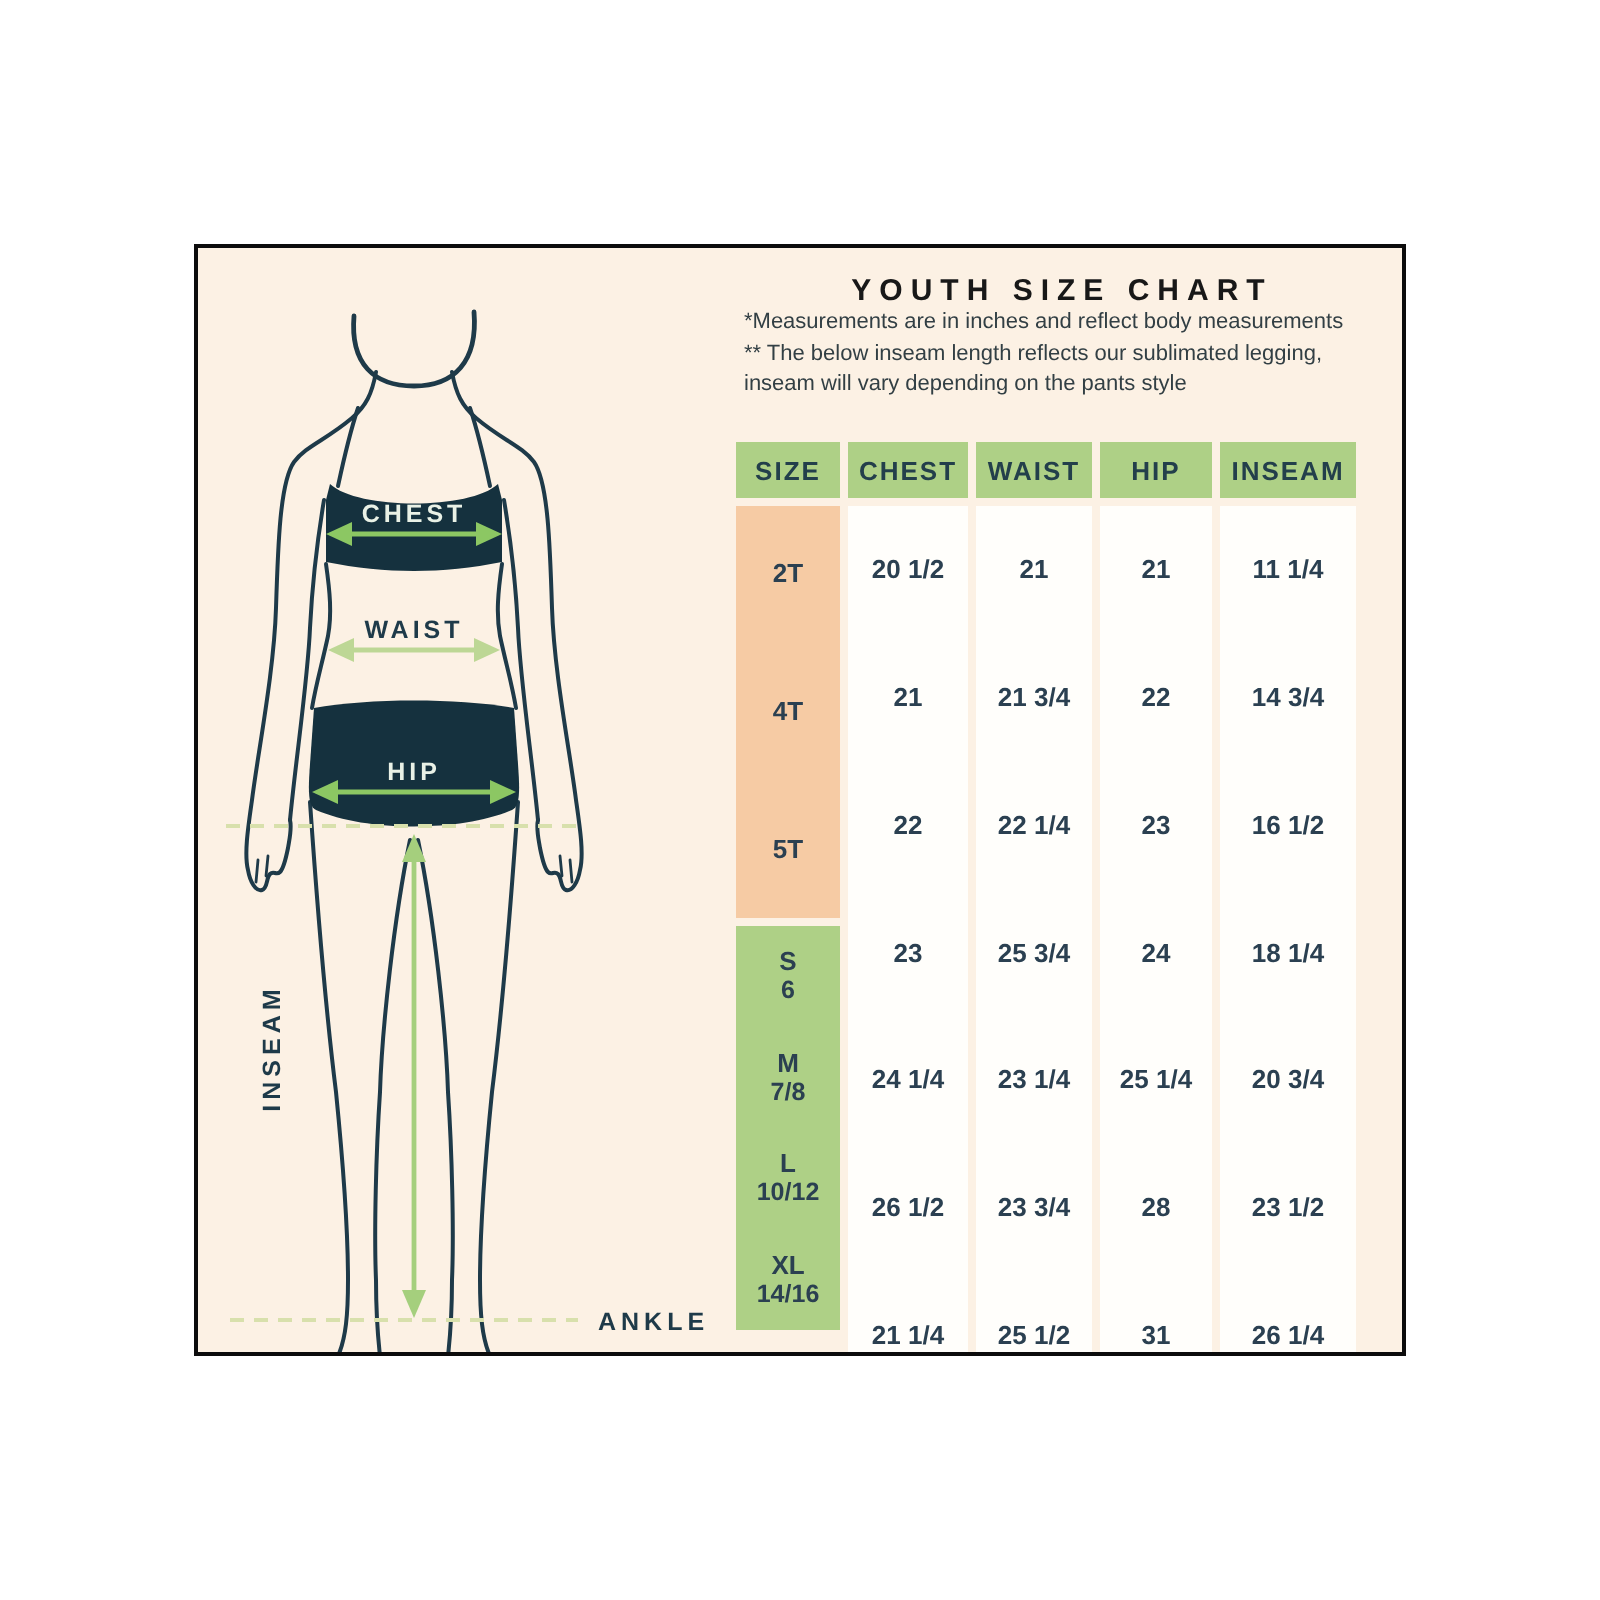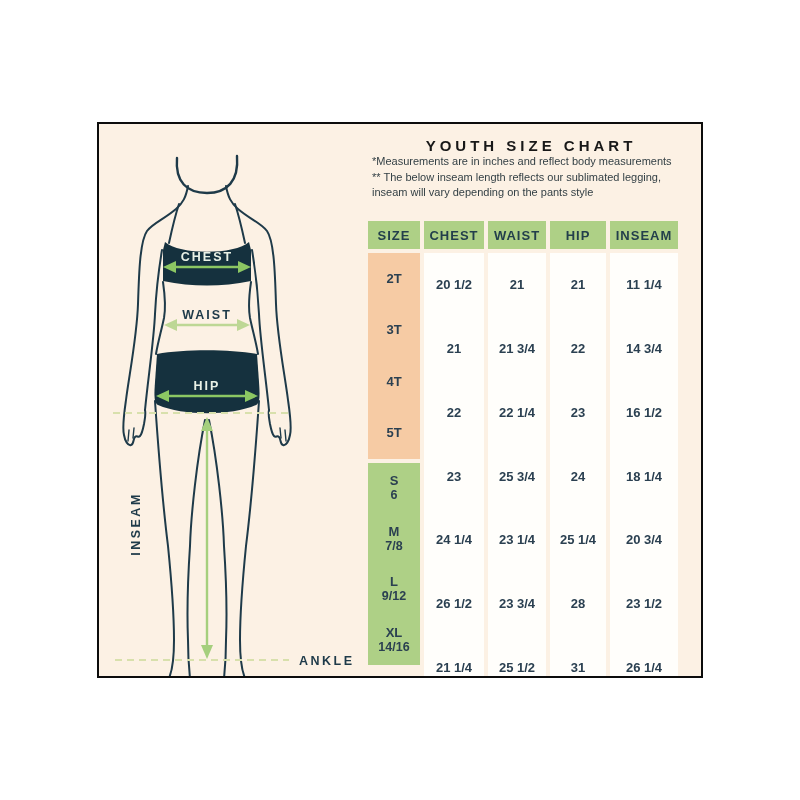--- a/index.html
+++ b/index.html
@@ -124,41 +124,38 @@
 
   <div class="size-table">
 
     <div class="col c-size">
       <div class="hcell">SIZE</div>
       <div class="block peach">
         <div class="row">
             <span class="main">2T</span>
           </div>
         <div class="row">
-            <span class="main">3T</span>
-          </div>
-        <div class="row">
             <span class="main">4T</span>
           </div>
         <div class="row">
             <span class="main">5T</span>
           </div>
       </div>
       <div class="block green">
         <div class="row">
           <span class="main">S</span>
           <span class="sub">6</span>
         </div>
         <div class="row">
           <span class="main">M</span>
           <span class="sub">7/8</span>
         </div>
         <div class="row">
           <span class="main">L</span>
-          <span class="sub">9/12</span>
+          <span class="sub">10/12</span>
         </div>
         <div class="row">
           <span class="main">XL</span>
           <span class="sub">14/16</span>
         </div>
       </div>
     </div>
 
     <div class="col c-chest">
       <div class="hcell">CHEST</div>

